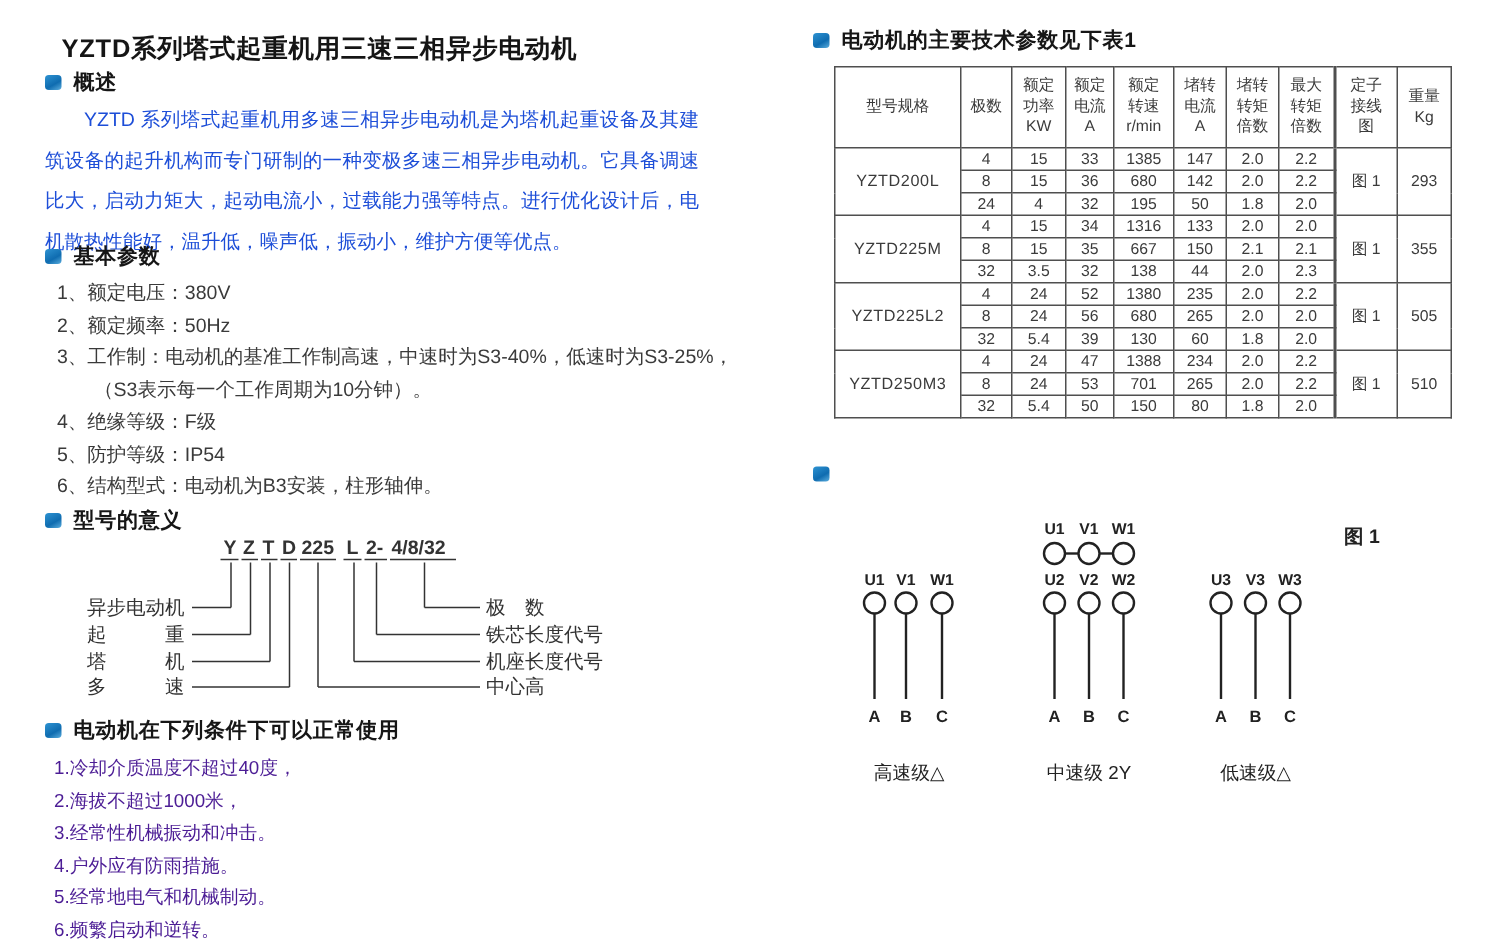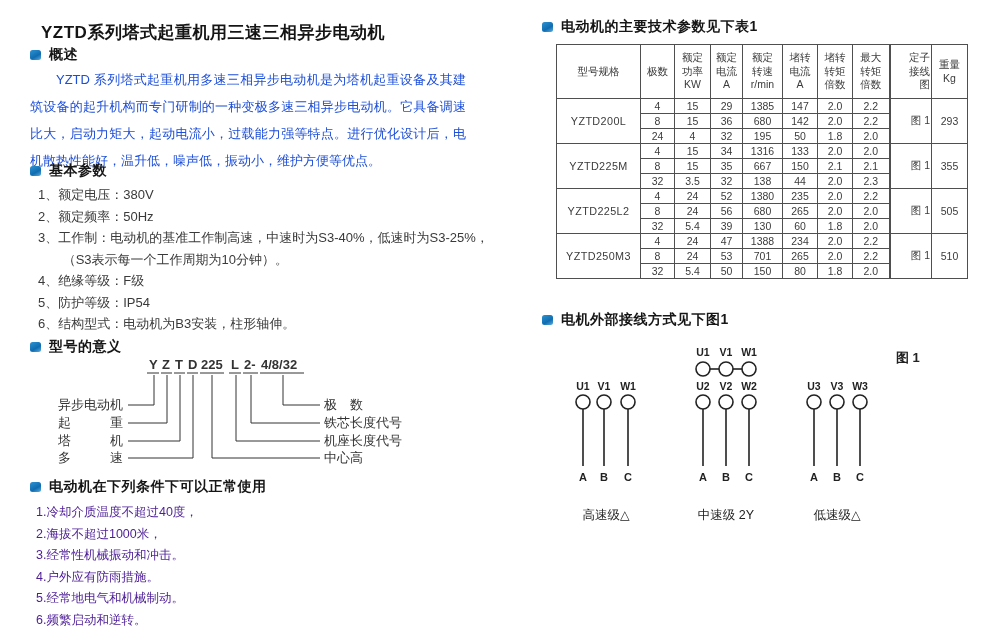--- a/index.html
+++ b/index.html
@@ -26,21 +26,21 @@
 
   table.tech { border-collapse:collapse; table-layout:fixed; background:#fff; }
   table.tech th, table.tech td {
     border:1px solid #4f4f4f; text-align:center; vertical-align:middle;
     font-size:10.5px; color:#3b3b3b; font-weight:normal; padding:0 1px;
     overflow:hidden; white-space:nowrap;
   }
   table.tech th { height:54px; line-height:1.3; }
   table.tech td { height:15px; }
   table.tech td.model { font-size:10.8px; letter-spacing:0.4px; }
-  table.tech th.figcol, table.tech td.figcol { border-left-width:2px;text-align:right; }
+  table.tech th.figcol, table.tech td.figcol { border-left-width:2px; }
 
   svg text { font-family:"Liberation Sans","DejaVu Sans",sans-serif; }
 </style>
 </head>
 <body>
 
 <div class="page">
 
   <h1 class="abs doc-title" style="left:30px; top:21px;margin-left:11px;">YZTD系列塔式起重机用三速三相异步电动机</h1>
 
@@ -166,21 +166,21 @@
           <th>最大<br>转矩<br>倍数</th>
           <th class="figcol">定子<br>接线<br>图</th>
           <th>重量<br>Kg</th>
         </tr>
       </thead>
     <tbody>
         <tr>
           <td rowspan="3" class="model">YZTD200L</td>
           <td>4</td>
           <td>15</td>
-          <td>29</td>
+          <td>33</td>
           <td>1385</td>
           <td>147</td>
           <td>2.0</td>
           <td>2.2</td>
           <td rowspan="3" class="figcol">图 1</td>
           <td rowspan="3">293</td>
         </tr>
         <tr>
           <td>8</td>
           <td>15</td>
@@ -287,21 +287,20 @@
           <td>150</td>
           <td>80</td>
           <td>1.8</td>
           <td>2.0</td>
         </tr>
       </tbody>
   </table>
 
   <div class="abs sec-head" style="left:542px; top:311px;">
     <span class="bullet"></span>
-    <span class="sec-title">电机外部接线方式见下图1</span>
   </div>
 
   <svg class="abs" style="left:556px; top:338px;" width="430" height="190" viewBox="0 0 430 190">
     <text x="340" y="24" font-size="13" font-weight="bold" fill="#222">图 1</text>
 
     <g fill="#222" stroke="none">
       <g font-size="10.5" font-weight="bold" text-anchor="middle">
         <text x="27" y="52">U1</text>
         <text x="48" y="52">V1</text>
         <text x="72" y="52">W1</text>

